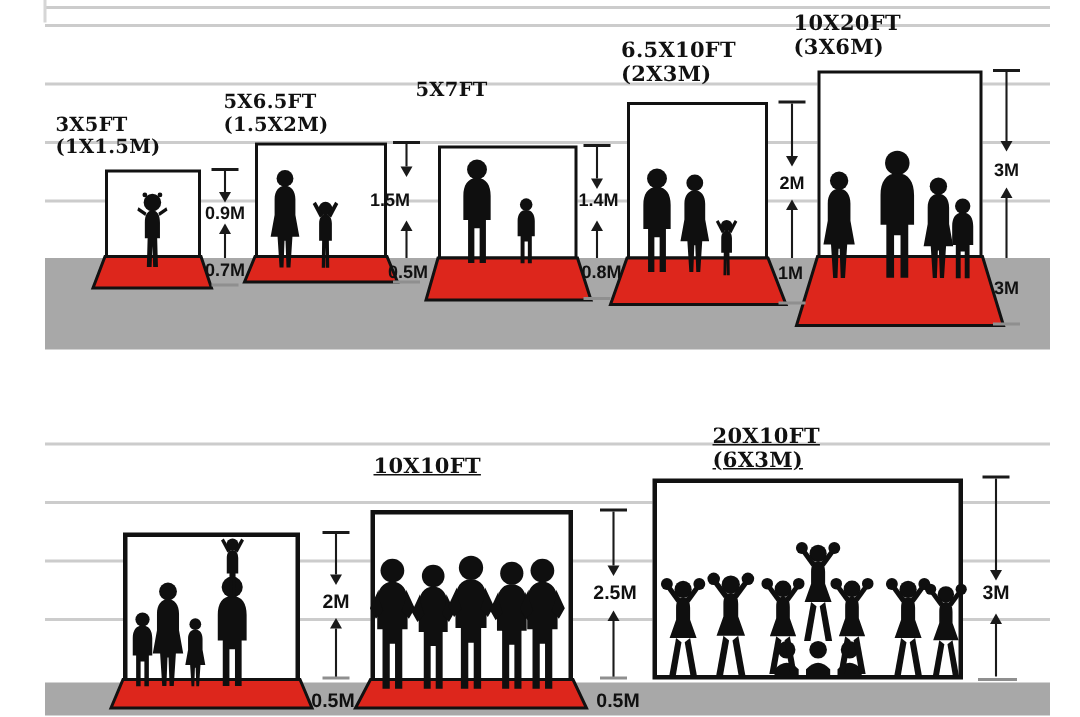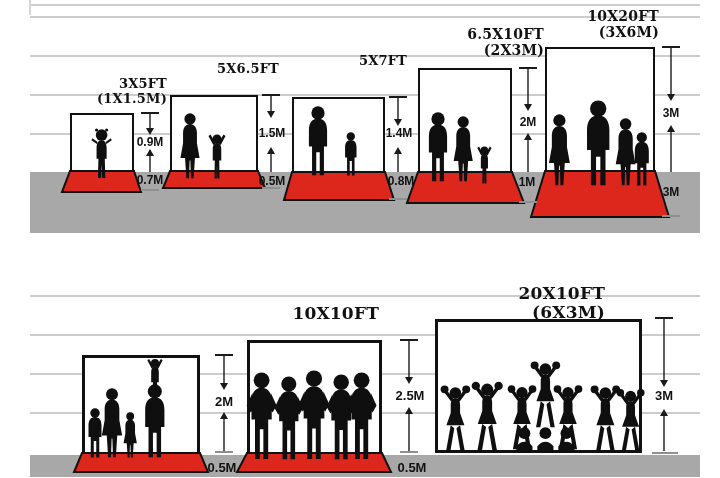--- a/index.html
+++ b/index.html
@@ -8,27 +8,27 @@
     position: relative; width: 720px; height: 478px;
     background: #ffffff; overflow: hidden;
     font-family: "DejaVu Serif", serif;
   }
   .grid { position: absolute; left: 30px; width: 670px; height: 2px; background: #cccccc; }
   .ground { position: absolute; left: 30px; width: 670px; background: #a8a8a8; }
   .edge-mark { position: absolute; left: 29px; top: 0; width: 2px; height: 15px; background: #d6d6d6; }
   .backdrop { position: absolute; background: #ffffff; border: 2px solid #111111; }
   .backdrop.thick { border-width: 3px; }
   .title {
-    position: absolute; width: 130px; text-align: right;
+    position: absolute; width: 130px; text-align: left;
     font-weight: bold; color: #111111; line-height: 1.12; letter-spacing: .2px;
   }
   .title span { display: block; }
   .s13 { font-size: 13px; }
   .s14 { font-size: 14px; }
-  .s15 { font-size: 17px; }
+  .s15 { font-size: 14px; text-decoration: underline; }
   .mlabel {
     position: absolute; transform: translate(-50%,-50%);
     font-family: "Liberation Sans", sans-serif; font-weight: bold;
     font-size: 12px; color: #111111; white-space: nowrap;
   }
   .mlabel.big { font-size: 13px; }
   .overlay { position: absolute; left: 0; top: 0; pointer-events: none; }
   .mat { fill: #dd261c; stroke: #111111; stroke-width: 2; }
   .fig { fill: #0f0f0f; stroke: none; }
   .dln { stroke: #1a1a1a; stroke-width: 1.4; fill: none; }
@@ -232,20 +232,21 @@
       <path class="tick" d="M652,453 L678,453"></path>
     </g>
   </svg>
 
   <div class="title s13" style="left:37px;top:77px">
     <span>3X5FT</span>
     <span>(1X1.5M)</span>
   </div>
   <div class="title s13" style="left:149px;top:62px">
     <span>5X6.5FT</span>
+    <span>(1.5X2M)</span>
   </div>
   <div class="title s13" style="left:277px;top:54px">
     <span>5X7FT</span>
   </div>
   <div class="title s14" style="left:414px;top:27px">
     <span>6.5X10FT</span>
     <span>(2X3M)</span>
   </div>
   <div class="title s14" style="left:529px;top:9px">
     <span>10X20FT</span>
@@ -254,21 +255,21 @@
   <div class="title s15" style="left:249px;top:304px">
     <span>10X10FT</span>
   </div>
   <div class="title s15" style="left:475px;top:284px">
     <span>20X10FT</span>
     <span>(6X3M)</span>
   </div>
 
   <div class="mlabel" style="left:150px;top:142px">0.9M</div>
   <div class="mlabel" style="left:150px;top:180px">0.7M</div>
-  <div class="mlabel" style="left:272px;top:133px">1.5M</div>
+  <div class="mlabel" style="left:260px;top:133px">1.5M</div>
   <div class="mlabel" style="left:272px;top:181px">0.5M</div>
   <div class="mlabel" style="left:399px;top:133px">1.4M</div>
   <div class="mlabel" style="left:401px;top:181px">0.8M</div>
   <div class="mlabel" style="left:528px;top:122px">2M</div>
   <div class="mlabel" style="left:527px;top:182px">1M</div>
   <div class="mlabel" style="left:671px;top:113px">3M</div>
   <div class="mlabel" style="left:671px;top:192px">3M</div>
   <div class="mlabel big" style="left:224px;top:401px">2M</div>
   <div class="mlabel big" style="left:222px;top:467px">0.5M</div>
   <div class="mlabel big" style="left:410px;top:395px">2.5M</div>

